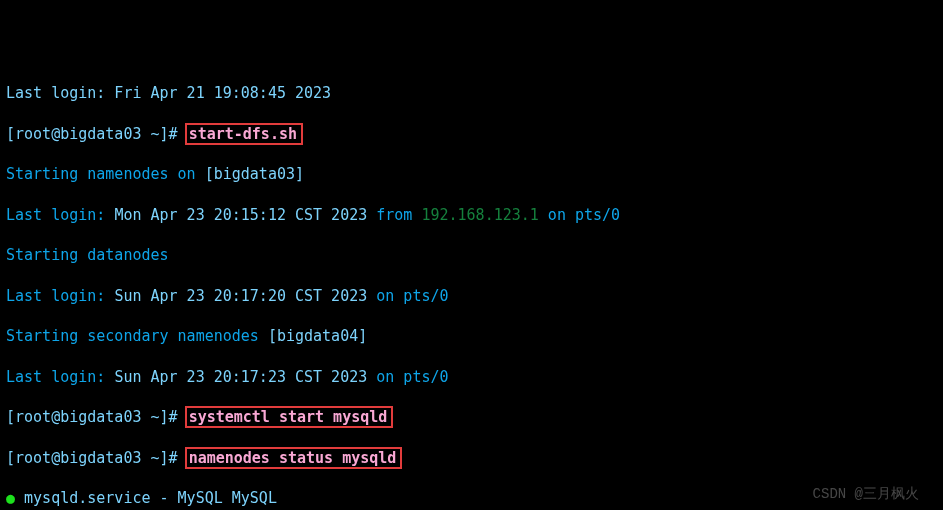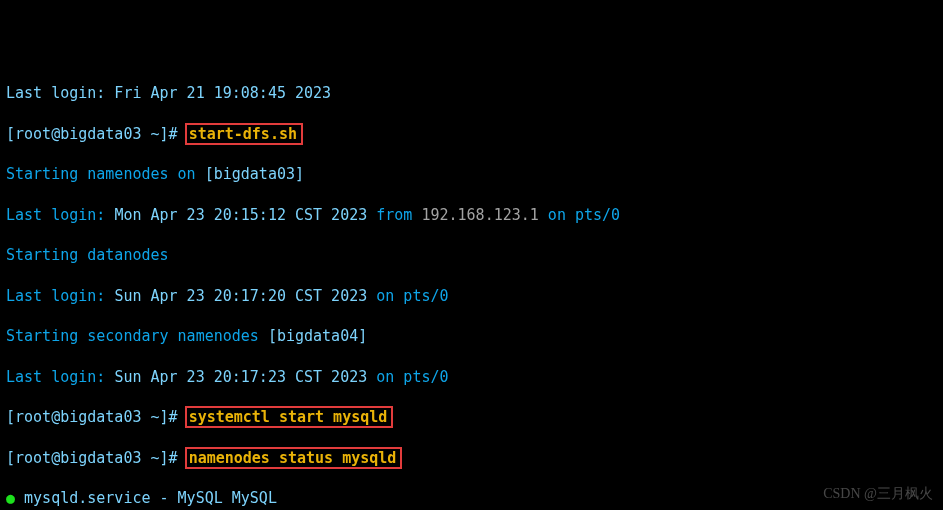--- a/index.html
+++ b/index.html
@@ -11,36 +11,36 @@
     font-size: 15px;
     line-height: 1.35;
     width: 943px;
     height: 510px;
     box-sizing: border-box;
     position: relative;
     white-space: pre;
     overflow: hidden;
   }
   .teal { color: #0ea5e9; }
-  .yellow { color: #eab308; }
+  .yellow { color: #f9a8d4; }
   .white { color: #7dd3fc; }
-  .magenta { color: #a3a3a3; }
+  .magenta { color: #15803d; }
   .bold { font-weight: bold; }
   .dot { color:#1de01d; }
   .redbox {
     border: 2px solid #e23c3c;
     padding: 0 4px 0 2px;
     margin-left:-2px;
   }
   .watermark {
     position: absolute;
-    right: 10px;
+    right: 24px;
     bottom: 6px;
     color: rgba(200,200,200,0.35);
-    font-family: Liberation Serif, serif;
+    font-family: Liberation Mono, monospace;
     font-size: 14px;
     white-space: nowrap;
   }
   .line { display:block; }
 </style>
 </head>
 <body>
 
 
 

